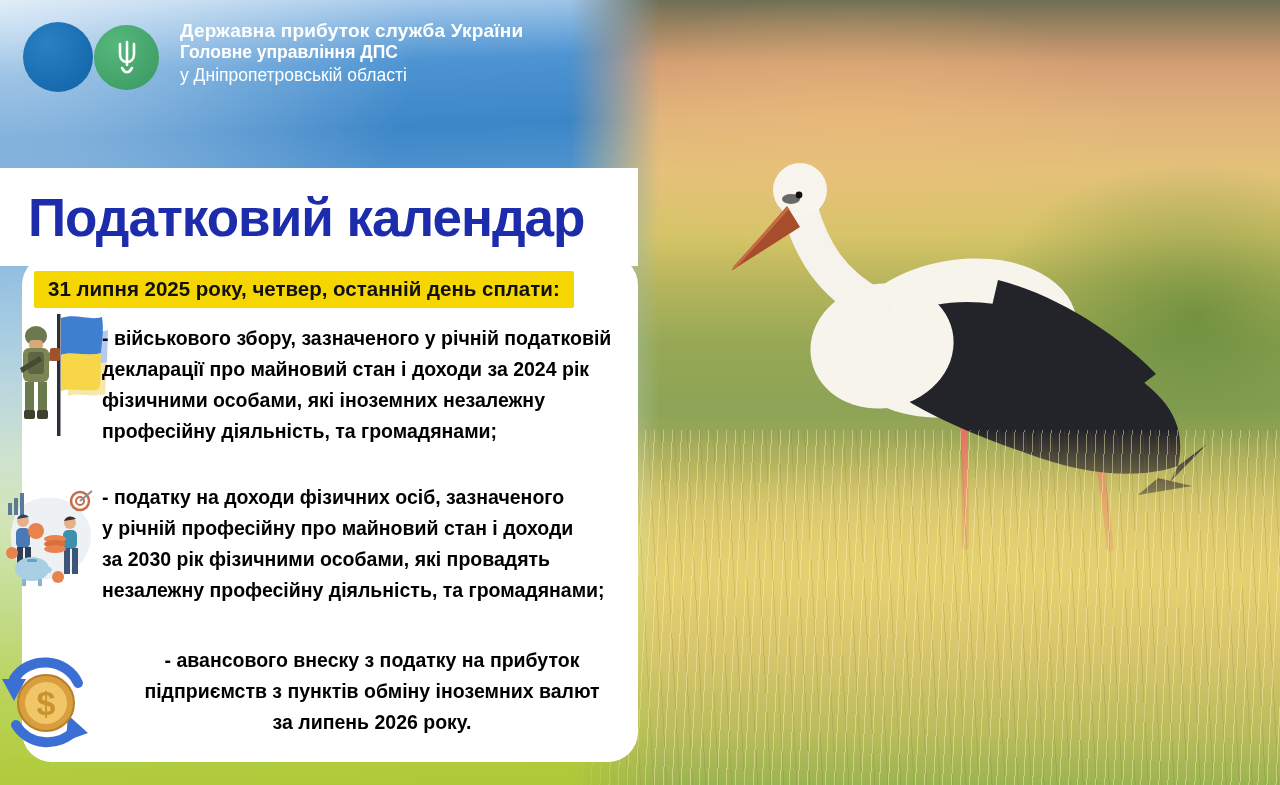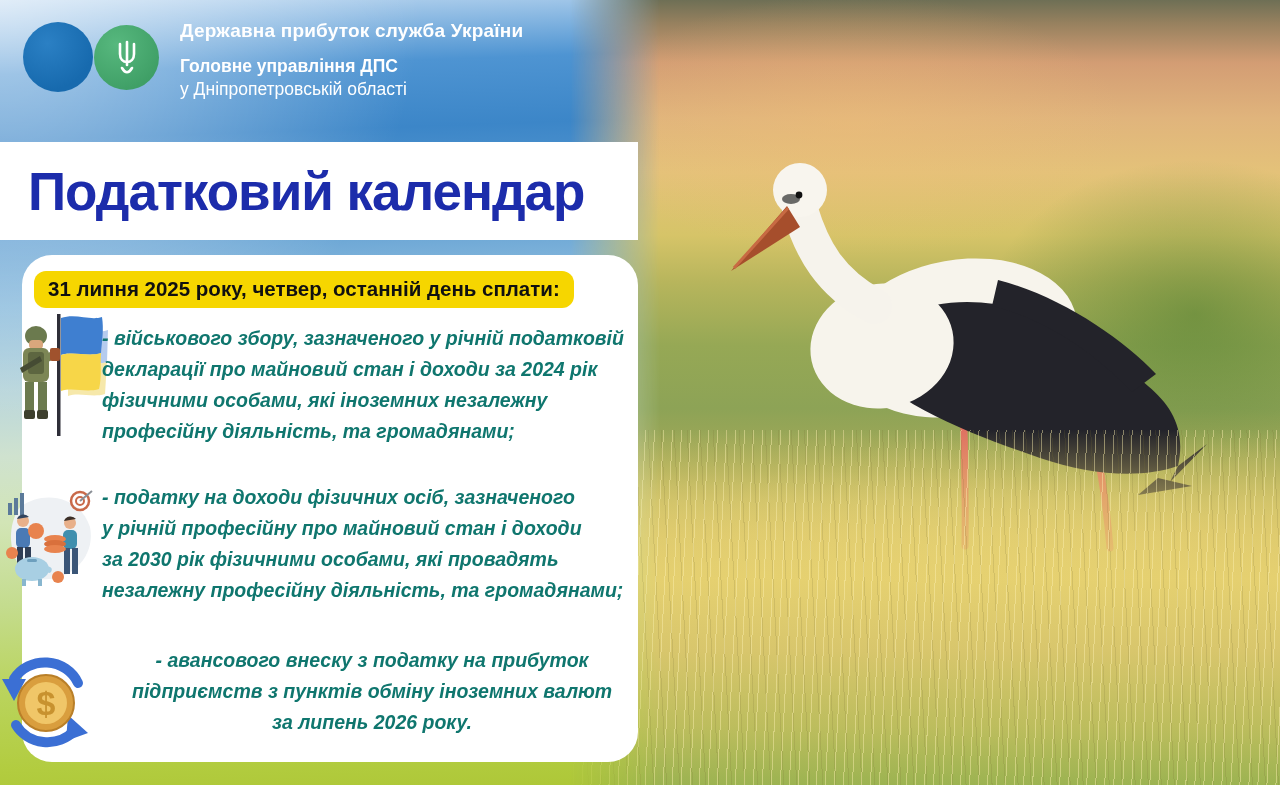--- a/index.html
+++ b/index.html
@@ -41,42 +41,42 @@
   }
 
   
   .logo-blue{position:absolute;left:23px;top:22px;width:70px;height:70px;border-radius:50%;
     background:radial-gradient(circle at 35% 30%, #2b80c4, #176aae 70%);}
   .logo-green{position:absolute;left:94px;top:25px;width:65px;height:65px;border-radius:50%;
     background:radial-gradient(circle at 35% 30%, #57b87e, #3f9f66 75%);
     display:flex;align-items:center;justify-content:center;}
   .org{position:absolute;left:180px;top:20px;color:#fff;}
   .org-l1{font-size:19px;font-weight:700;letter-spacing:.2px;}
-  .org-l2{font-size:17.5px;font-weight:700;margin-top:14px;}
+  .org-l2{font-size:17.5px;font-weight:700;}
   .org-l3{font-size:17.5px;font-weight:400;margin-top:2px;}
 
   
   .title-strip{
-    position:absolute;left:0;top:142px;width:638px;height:98px;background:#fff;z-index:2;
+    position:absolute;left:0;top:168px;width:638px;height:98px;background:#fff;z-index:2;
     display:flex;align-items:center;text-align:center;
   }
   .title-strip h1{
     margin:0 0 0 28px;font-size:53px;font-weight:700;color:#1c2cab;letter-spacing:-1px;white-space:nowrap;
   }
 
   
   .card{
     position:absolute;left:22px;top:255px;width:616px;height:507px;background:#fff;
     border-radius:30px;z-index:2;
   }
   .highlight{
-    position:absolute;left:12px;top:16px;background:#f6d600;border-radius:12px;
+    position:absolute;left:12px;top:16px;background:#f6d600;border-radius:2px;
     padding:6px 14px 7px 14px;font-size:20.5px;font-weight:700;color:#101010;white-space:nowrap;
   }
-  .item-text{position:absolute;left:80px;width:540px;font-size:19.5px;font-weight:700;color:#0f766e;font-style:italic;}
+  .item-text{position:absolute;left:80px;width:540px;font-size:19.5px;font-weight:700;color:#000000;}
   .item-text div{line-height:31px;white-space:nowrap;}
   .t1{top:68px;} .t2{top:227px;} .t3{top:390px;text-align:center;}
   .icon{position:absolute;}
   .i1{left:-12px;top:55px;} .i2{left:-22px;top:232px;} .i3{left:-22px;top:390px;}
 </style>
 </head>
 <body>
 
 <div class="canvas">
 

